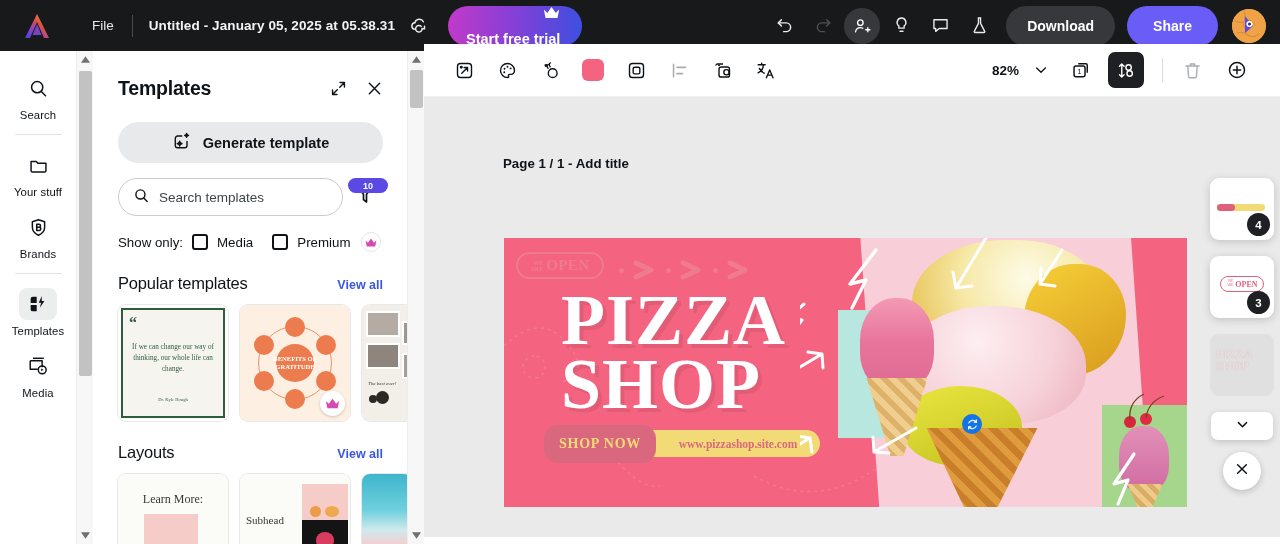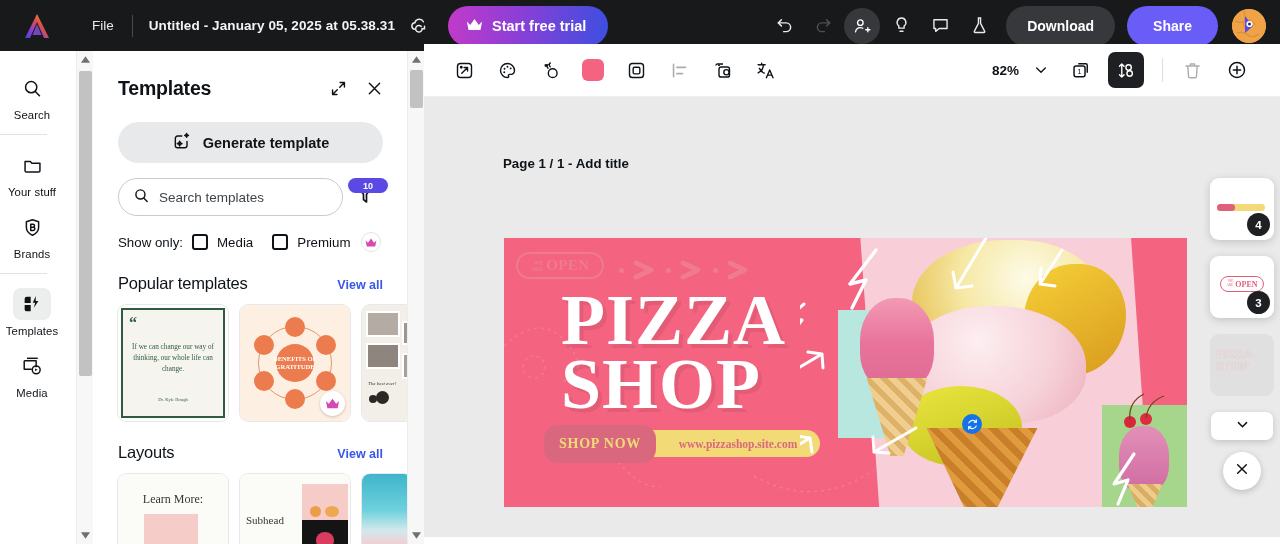--- a/index.html
+++ b/index.html
@@ -23,22 +23,22 @@
   }
   .tb-sep { width: 1px; height: 22px; background: #474a50; margin-left: 10px; }
   .tb-title {
     color: #f3f4f6; font-size: 13.5px; font-weight: bold; margin-left: 16px;
     white-space: nowrap; letter-spacing: .1px;
   }
   .cloud-icon { margin-left: 13px; width: 22px; height: 22px; }
   .trial-btn {
     margin-left: 18px; height: 40px; padding: 0 22px 0 18px; border-radius: 22px;
     background: linear-gradient(93deg,#c23ac9 0%,#8a3fd6 45%,#3d4fe0 100%);
-    color:#fff; font-size:14.5px; font-weight:bold; display:flex; align-items:center;
-    gap:9px; border:none; cursor:pointer; white-space:nowrap;
+    color:#fff; font-size:14.5px; font-weight:bold; display:flex; align-items:flex-end;
+    gap:9px; border:none; cursor:pointer; white-space:nowrap;flex-direction:column;
   }
   .tb-right { margin-left: auto; display: flex; align-items: center; gap: 3px; padding-right: 14px; }
   .icon-btn {
     width: 36px; height: 36px; border-radius: 50%; display: flex;
     align-items: center; justify-content: center; cursor: pointer; background: transparent;
     border: none;
   }
   .icon-btn.filled { background: #37383c; }
   .icon-btn.disabled { opacity: .42; cursor: default; }
   .dl-btn {
@@ -54,21 +54,21 @@
   .avatar {
     width: 34px; height: 34px; border-radius: 50%; margin-left: 11px; cursor: pointer;
     background: radial-gradient(circle at 35% 35%, #f7b44a, #eea040 70%, #e0903a);
     position: relative; overflow: hidden;
   }
   .avatar svg { position: absolute; inset: 0; }
 
   
   .rail {
     position: absolute; top: 51px; left: 0; width: 76px; height: 478px;
-    background: #fff; display: flex; flex-direction: column; 
+    background: #fff; display: flex; flex-direction: column; align-items: center;
     padding-top: 14px; overflow: hidden;
   }
   .rail-item {
     width: 64px; display: flex; flex-direction: column; align-items: center;
     padding: 7px 0 6px; cursor: pointer; color: #0e1318; flex: none;
   }
   .rail-ico {
     width: 38px; height: 32px; display: flex; align-items: center; justify-content: center;
     border-radius: 8px;
   }

